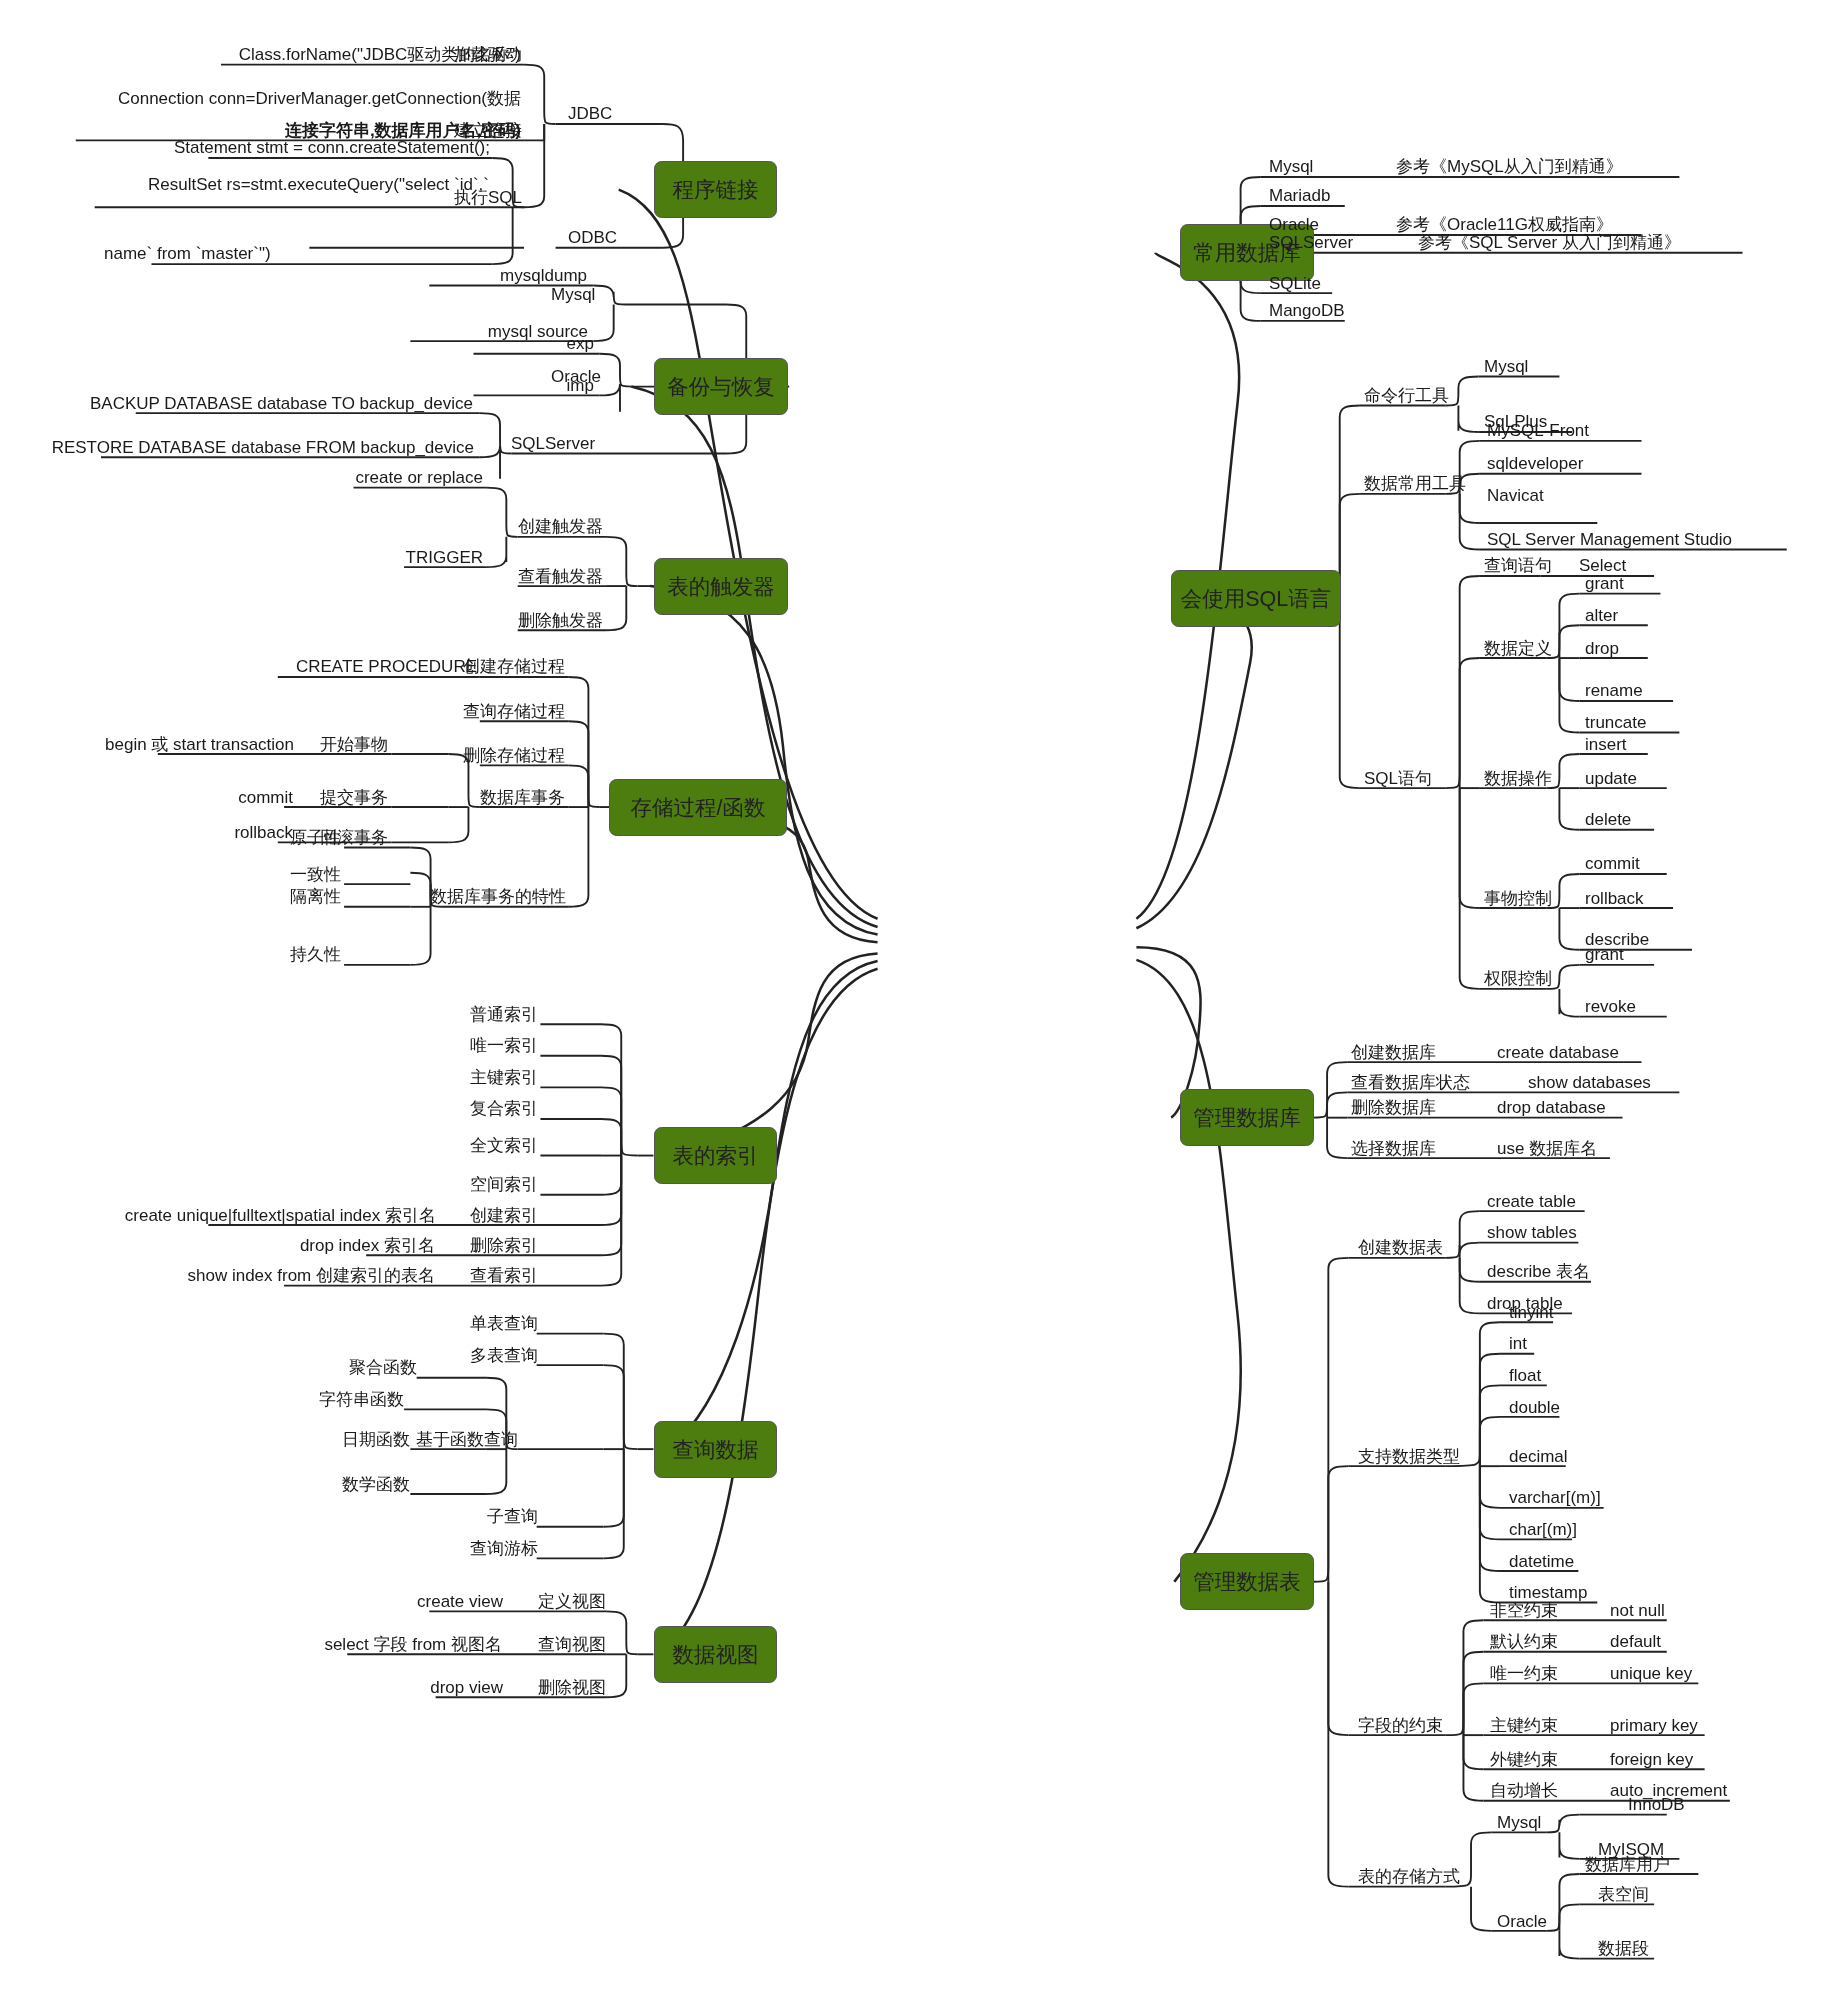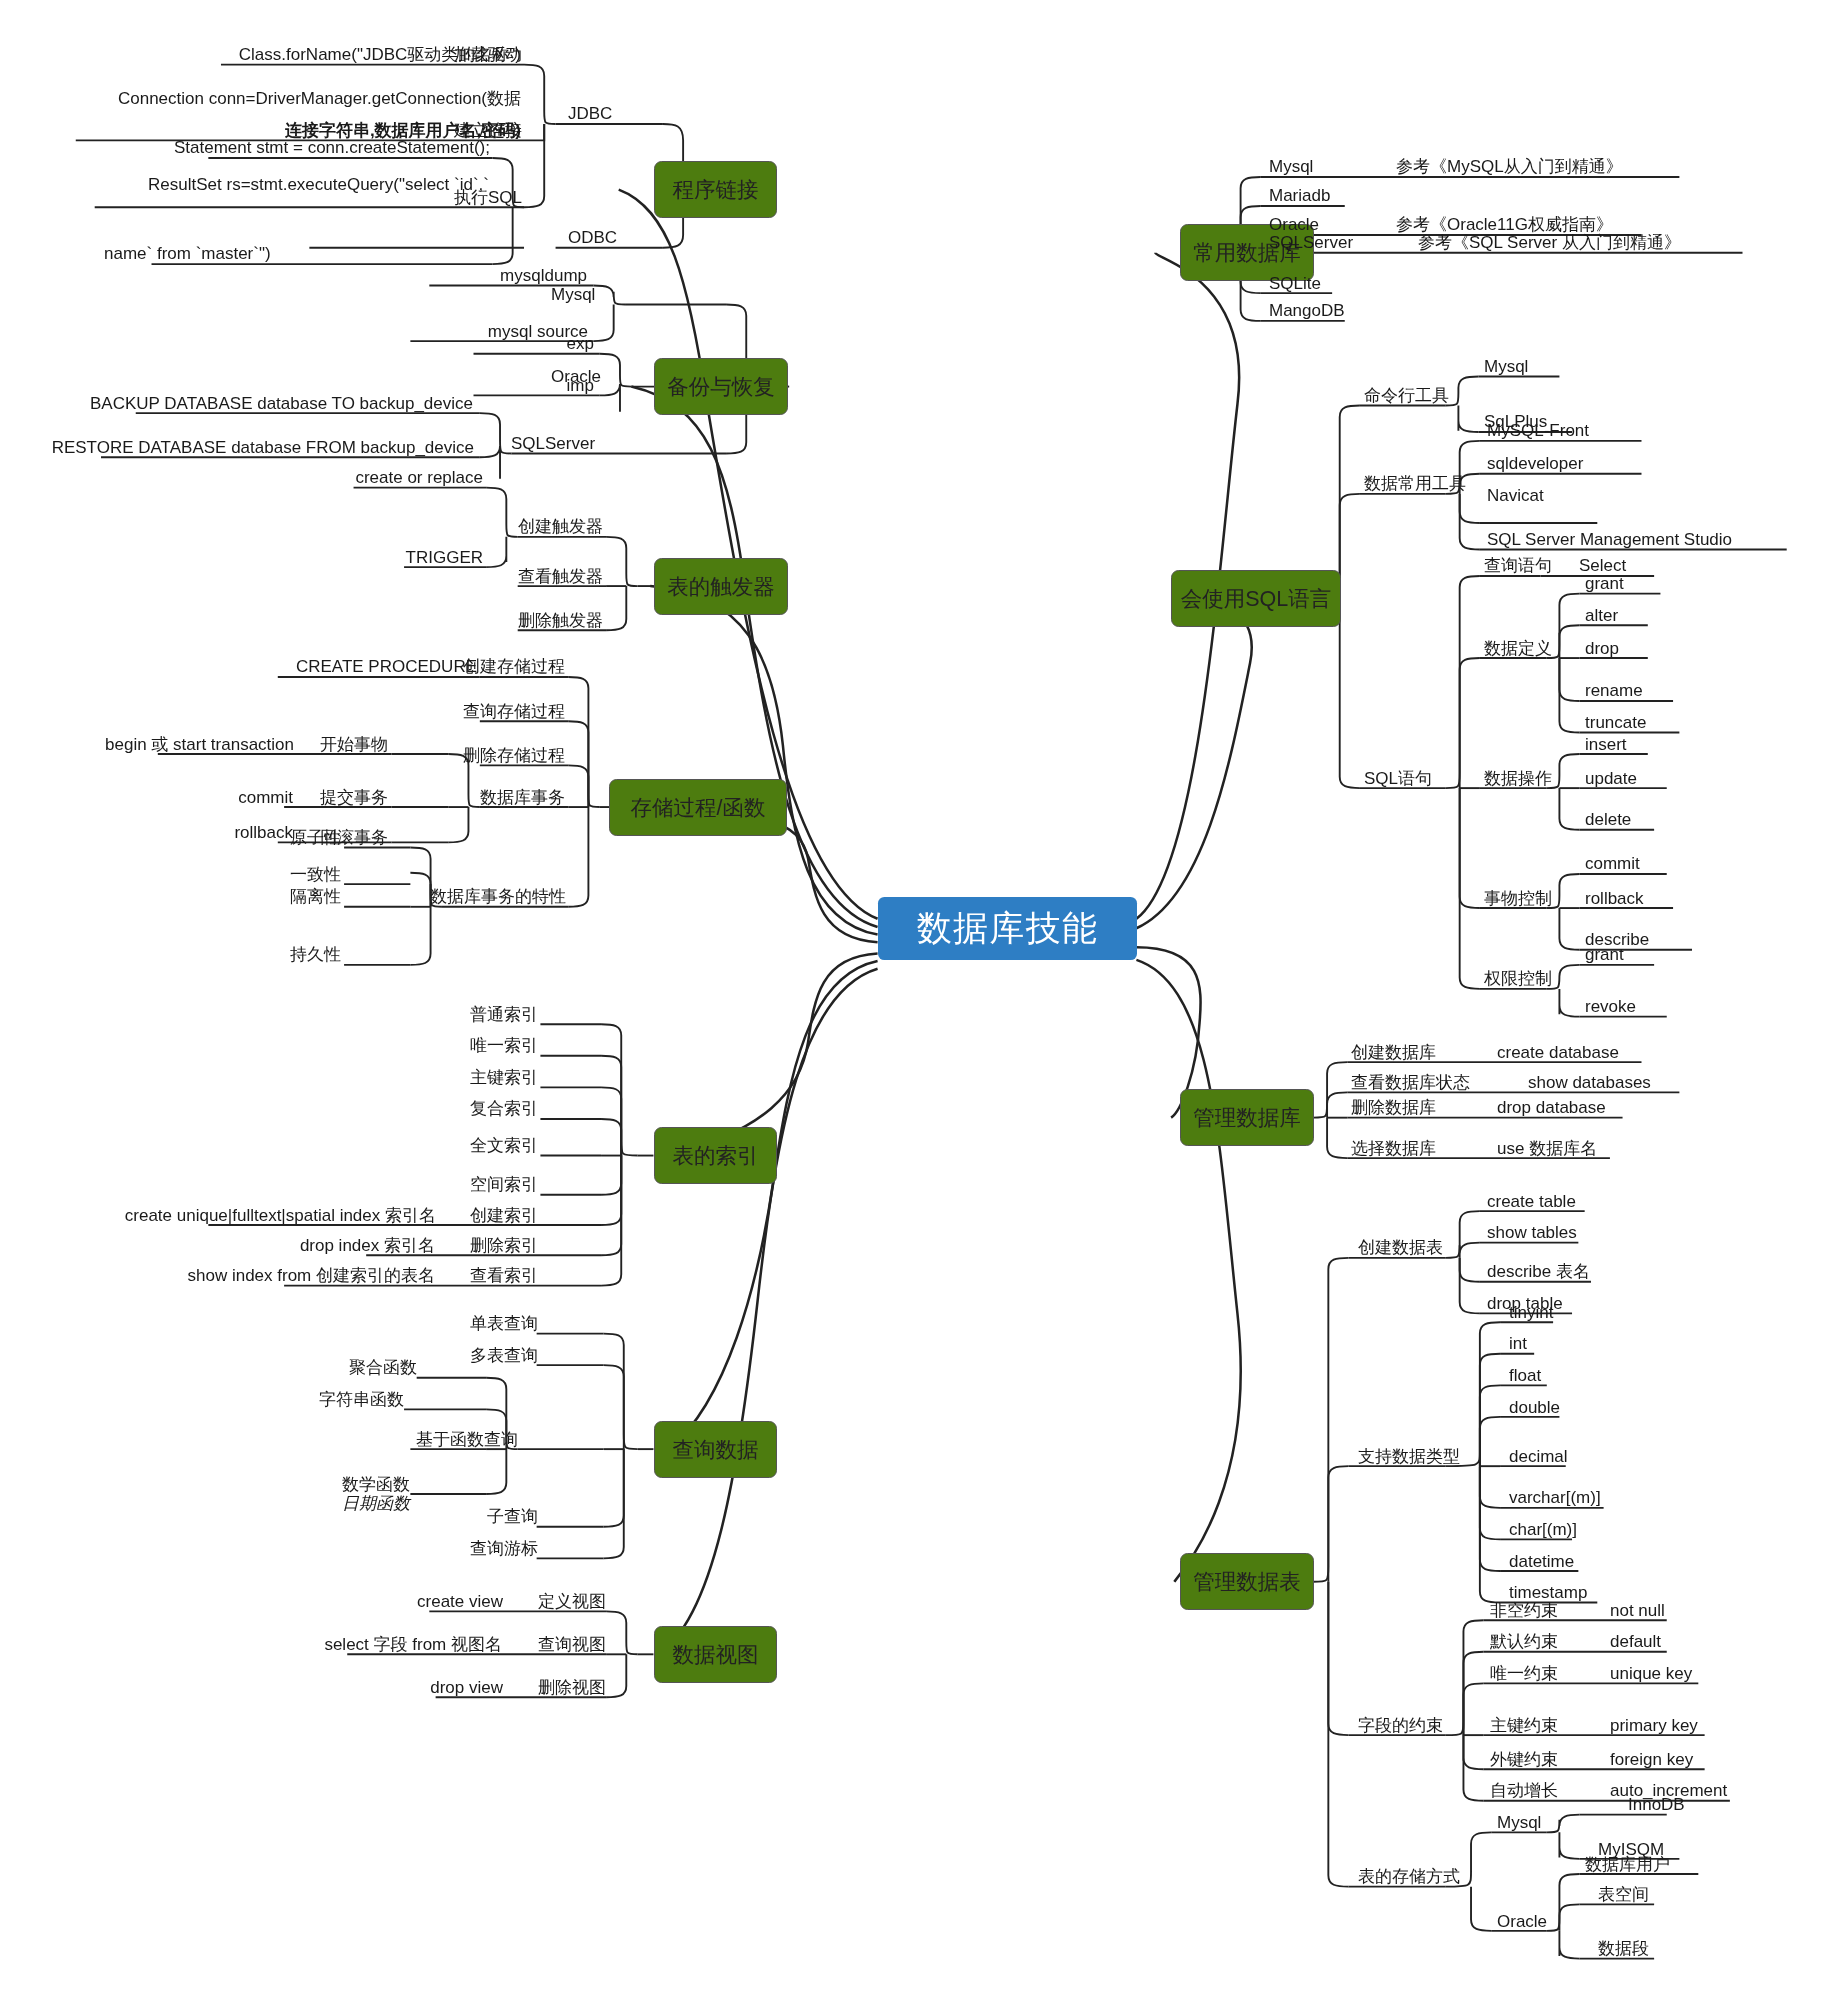--- a/index.html
+++ b/index.html
@@ -334,21 +334,20 @@
 
     <path d="M2450,3058 C2470,3058 2470,3058 2470,3038 L2470,2986 C2470,2970 2482,2968 2502,2968"></path>
     <path d="M2470,3058 C2470,3038 2470,3038 2470,3038 L2470,3034 C2470,3018 2482,3016 2502,3016"></path>
     <path d="M2470,3058 C2470,3078 2470,3078 2470,3098 L2470,3084 C2470,3100 2482,3102 2502,3102"></path>
     <path d="M2502,2968 L2690,2968"></path>
     <path d="M2502,3016 L2620,3016"></path>
     <path d="M2502,3102 L2620,3102"></path>
   </g>
 </svg>
 
-<div class="node root" style="left:878px;top:897px;width:259px;height:63px;">数据库技能</div>
 
 <div class="node branch" style="left:654px;top:161px;width:123px;height:57px;">程序链接</div>
 
 <div class="node branch" style="left:654px;top:358px;width:134px;height:57px;">备份与恢复</div>
 
 <div class="node branch" style="left:654px;top:558px;width:134px;height:57px;">表的触发器</div>
 
 <div class="node branch" style="left:609px;top:779px;width:178px;height:57px;">存储过程/函数</div>
 
 <div class="node branch" style="left:654px;top:1127px;width:123px;height:57px;">表的索引</div>
@@ -434,21 +433,21 @@
 <div class="node leaf r" style="left:208px;top:1264px;width:227px;height:21.5px;">show index from 创建索引的表名</div>
 
 <div class="node leaf r" style="left:442px;top:1312px;width:96px;height:21.5px;">单表查询</div>
 <div class="node leaf r" style="left:442px;top:1344px;width:96px;height:21.5px;">多表查询</div>
 <div class="node leaf r" style="left:392px;top:1428px;width:126px;height:21.5px;">基于函数查询</div>
 <div class="node leaf r" style="left:442px;top:1505px;width:96px;height:21.5px;">子查询</div>
 <div class="node leaf r" style="left:442px;top:1537px;width:96px;height:21.5px;">查询游标</div>
 
 <div class="node leaf r" style="left:316px;top:1356px;width:101px;height:21.5px;">聚合函数</div>
 <div class="node leaf r" style="left:303px;top:1388px;width:101px;height:21.5px;">字符串函数</div>
-<div class="node leaf r" style="left:309px;top:1492px;width:101px;height:21.5px;font-style:italic;">日期函数</div>
+<div class="node leaf r" style="left:309px;top:1428px;width:101px;height:21.5px;">日期函数</div>
 <div class="node leaf r" style="left:309px;top:1473px;width:101px;height:21.5px;">数学函数</div>
 
 <div class="node leaf r" style="left:510px;top:1590px;width:96px;height:21.5px;">定义视图</div>
 <div class="node leaf r" style="left:510px;top:1633px;width:96px;height:21.5px;">查询视图</div>
 <div class="node leaf r" style="left:510px;top:1676px;width:96px;height:21.5px;">删除视图</div>
 <div class="node leaf r" style="left:392px;top:1590px;width:111px;height:21.5px;">create view</div>
 <div class="node leaf r" style="left:328px;top:1633px;width:174px;height:21.5px;">select 字段 from 视图名</div>
 <div class="node leaf r" style="left:392px;top:1676px;width:111px;height:21.5px;">drop view</div>
 
 <div class="node leaf l" style="left:1269px;top:155px;width:114px;height:21.5px;">Mysql</div>

